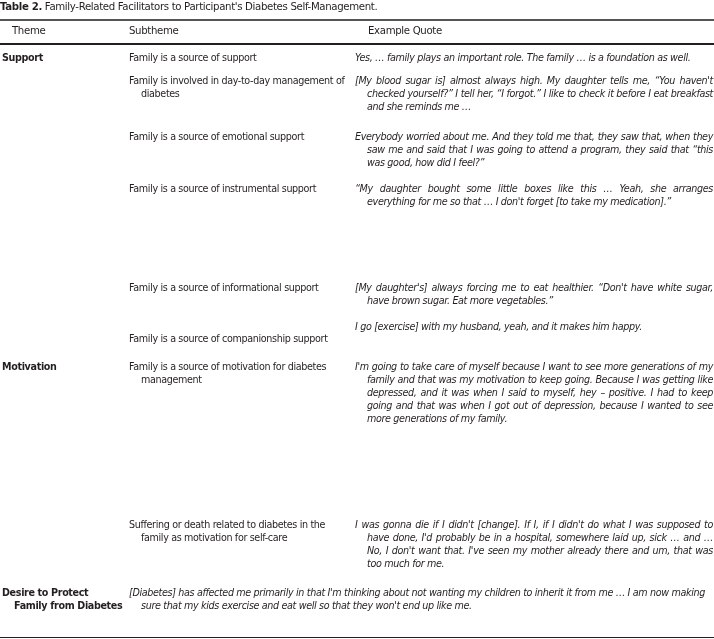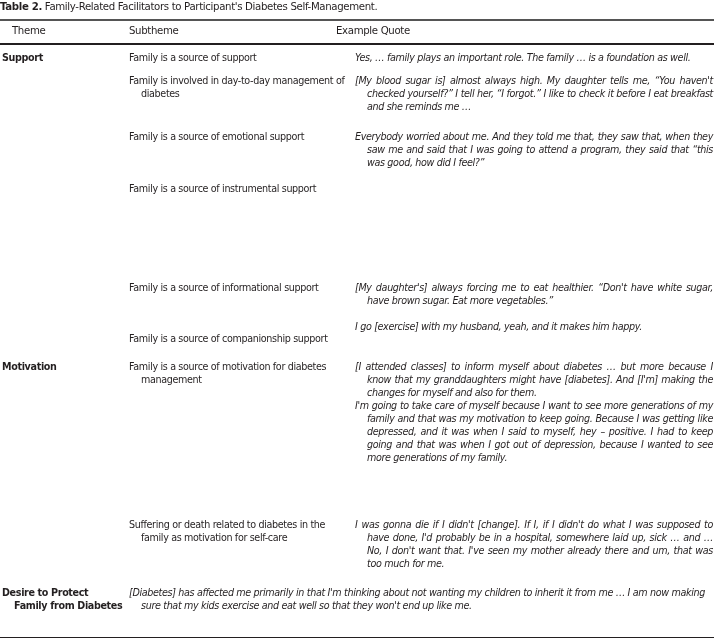--- a/index.html
+++ b/index.html
@@ -78,21 +78,21 @@
 
 <div class="caption">
   <b>Table 2.</b>
   <span>Family-Related Facilitators to Participant's Diabetes Self-Management.</span>
 </div>
 
 <div class="rule top"></div>
 
 <div class="hdr" style="left:12px">Theme</div>
 <div class="hdr" style="left:129px">Subtheme</div>
-<div class="hdr" style="left:336px">Example Quote</div>
+<div class="hdr" style="left:368px">Example Quote</div>
 
 <div class="rule head"></div>
 
 <div>
   <div class="cell theme" style="top:51px">Support</div>
   <div class="cell sub hang" style="top:51px">Family is a source of support</div>
   <div class="cell quote" style="top:51px">
     <p>Yes, … family plays an important role. The family … is a foundation as well.</p>
   </div>
 </div>
@@ -107,20 +107,21 @@
 <div>
   <div class="cell sub hang" style="top:130px">Family is a source of emotional support</div>
   <div class="cell quote" style="top:130px">
     <p>Everybody worried about me. And they told me that, they saw that, when they saw me and said that I was going to attend a program, they said that “this was good, how did I feel?”</p>
   </div>
 </div>
 
 <div>
   <div class="cell sub hang" style="top:182px">Family is a source of instrumental support</div>
   <div class="cell quote" style="top:182px">
+    <p>“My daughter bought some little boxes like this … Yeah, she arranges everything for me so that … I don't forget [to take my medication].”</p>
   </div>
 </div>
 
 <div>
   <div class="cell sub hang" style="top:281px">Family is a source of informational support</div>
   <div class="cell quote" style="top:281px">
     <p>[My daughter's] always forcing me to eat healthier. “Don't have white sugar, have brown sugar. Eat more vegetables.”</p>
   </div>
 </div>
 
@@ -128,21 +129,20 @@
   <div class="cell sub hang" style="top:332px">Family is a source of companionship support</div>
   <div class="cell quote" style="top:320px">
     <p>I go [exercise] with my husband, yeah, and it makes him happy.</p>
   </div>
 </div>
 
 <div>
   <div class="cell theme" style="top:360px">Motivation</div>
   <div class="cell sub hang" style="top:360px">Family is a source of motivation for diabetes management</div>
   <div class="cell quote" style="top:360px">
-    <p>[I attended classes] to inform myself about diabetes … but more because I know that my granddaughters might have [diabetes]. And [I'm] making the changes for myself and also for them.</p>
     <p>I'm going to take care of myself because I want to see more generations of my family and that was my motivation to keep going. Because I was getting like depressed, and it was when I said to myself, hey – positive. I had to keep going and that was when I got out of depression, because I wanted to see more generations of my family.</p>
   </div>
 </div>
 
 <div>
   <div class="cell sub hang" style="top:518px">Suffering or death related to diabetes in the family as motivation for self-care</div>
   <div class="cell quote" style="top:518px">
     <p>I was gonna die if I didn't [change]. If I, if I didn't do what I was supposed to have done, I'd probably be in a hospital, somewhere laid up, sick … and … No, I don't want that. I've seen my mother already there and um, that was too much for me.</p>
   </div>
 </div>

